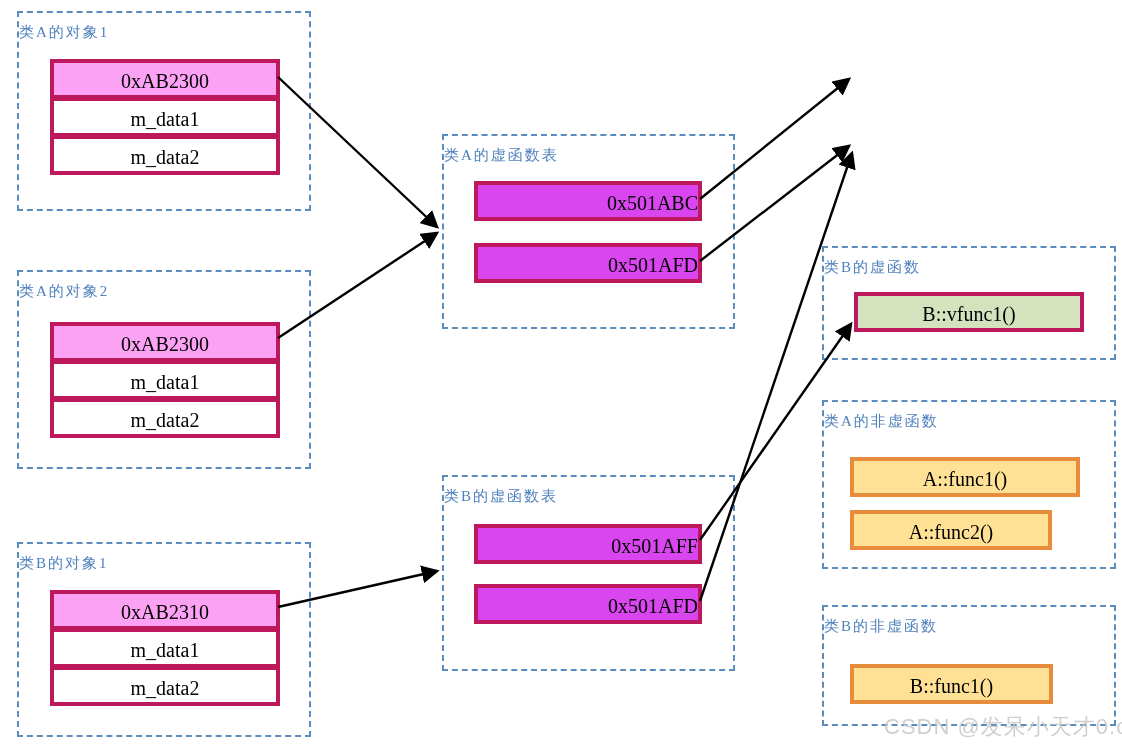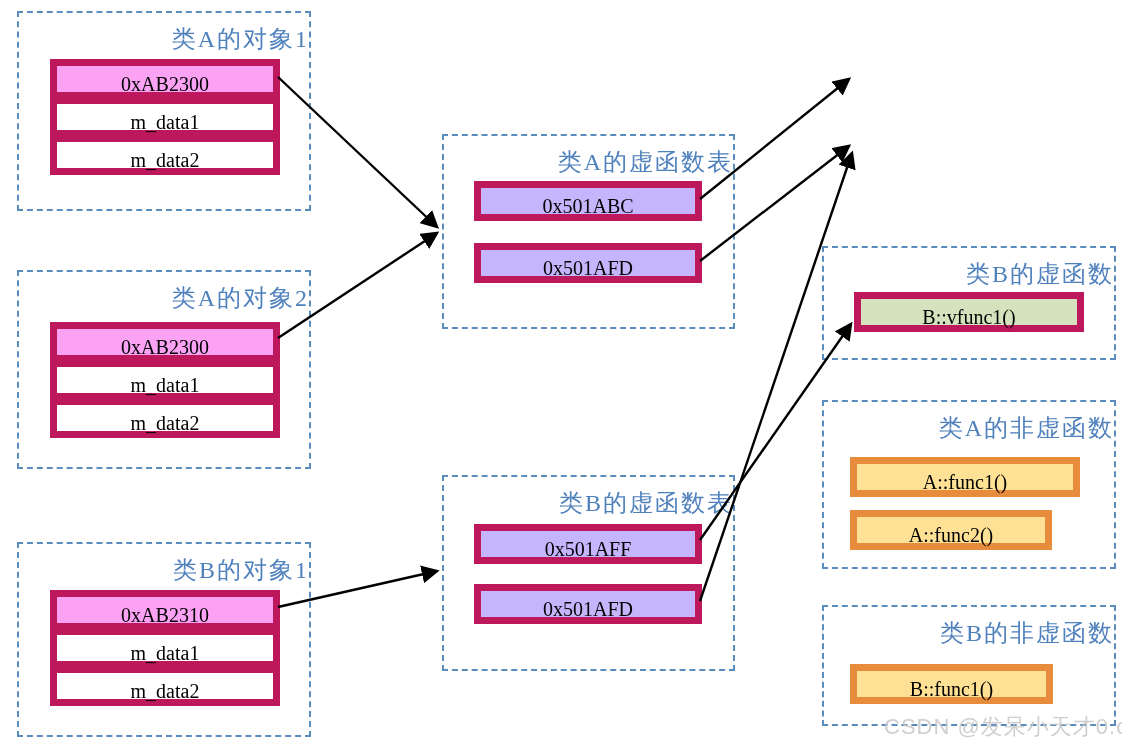--- a/index.html
+++ b/index.html
@@ -4,30 +4,30 @@
 <style>
   html,body{margin:0;padding:0;background:#ffffff;}
   #canvas{
     position:relative;width:1122px;height:748px;background:#ffffff;
     font-family:"Liberation Serif","DejaVu Serif",serif;overflow:hidden;
   }
   .gbox{
     position:absolute;border:2px dashed #5b8cbe;background:transparent;
   }
   .gtitle{
-    position:absolute;left:0;top:10px;width:100%;text-align:right;
-    color:#4f81bd;font-size:24px;letter-spacing:2px;
+    position:absolute;left:0;top:10px;width:100%;text-align:left;
+    color:#4f81bd;font-size:15px;letter-spacing:2px;
   }
   .cell{
     position:absolute;height:40px;line-height:37px;text-align:center;
-    font-size:20px;color:#000;box-sizing:border-box;border:7px solid #be185d;
+    font-size:20px;color:#000;box-sizing:border-box;border:4px solid #be185d;
   }
   .cell.pink{background:#fba2f5;}
   .cell.white{background:#ffffff;}
-  .cell.blue{background:#c4b5fd;}
+  .cell.blue{background:#d946ef;text-align:right;}
   .cell.green{background:#d4e3bd;}
   .cell.orange{background:#ffe195;border-color:#e78c3c;}
   #arrows-svg{
     position:absolute;left:0;top:0;width:1122px;height:748px;
     pointer-events:none;z-index:5;
   }
   #watermark{
     position:absolute;left:884px;top:712px;z-index:6;
     font-family:"Liberation Sans","DejaVu Sans",sans-serif;
     font-size:22px;color:#c7c7c7;opacity:.85;letter-spacing:1px;white-space:nowrap;

